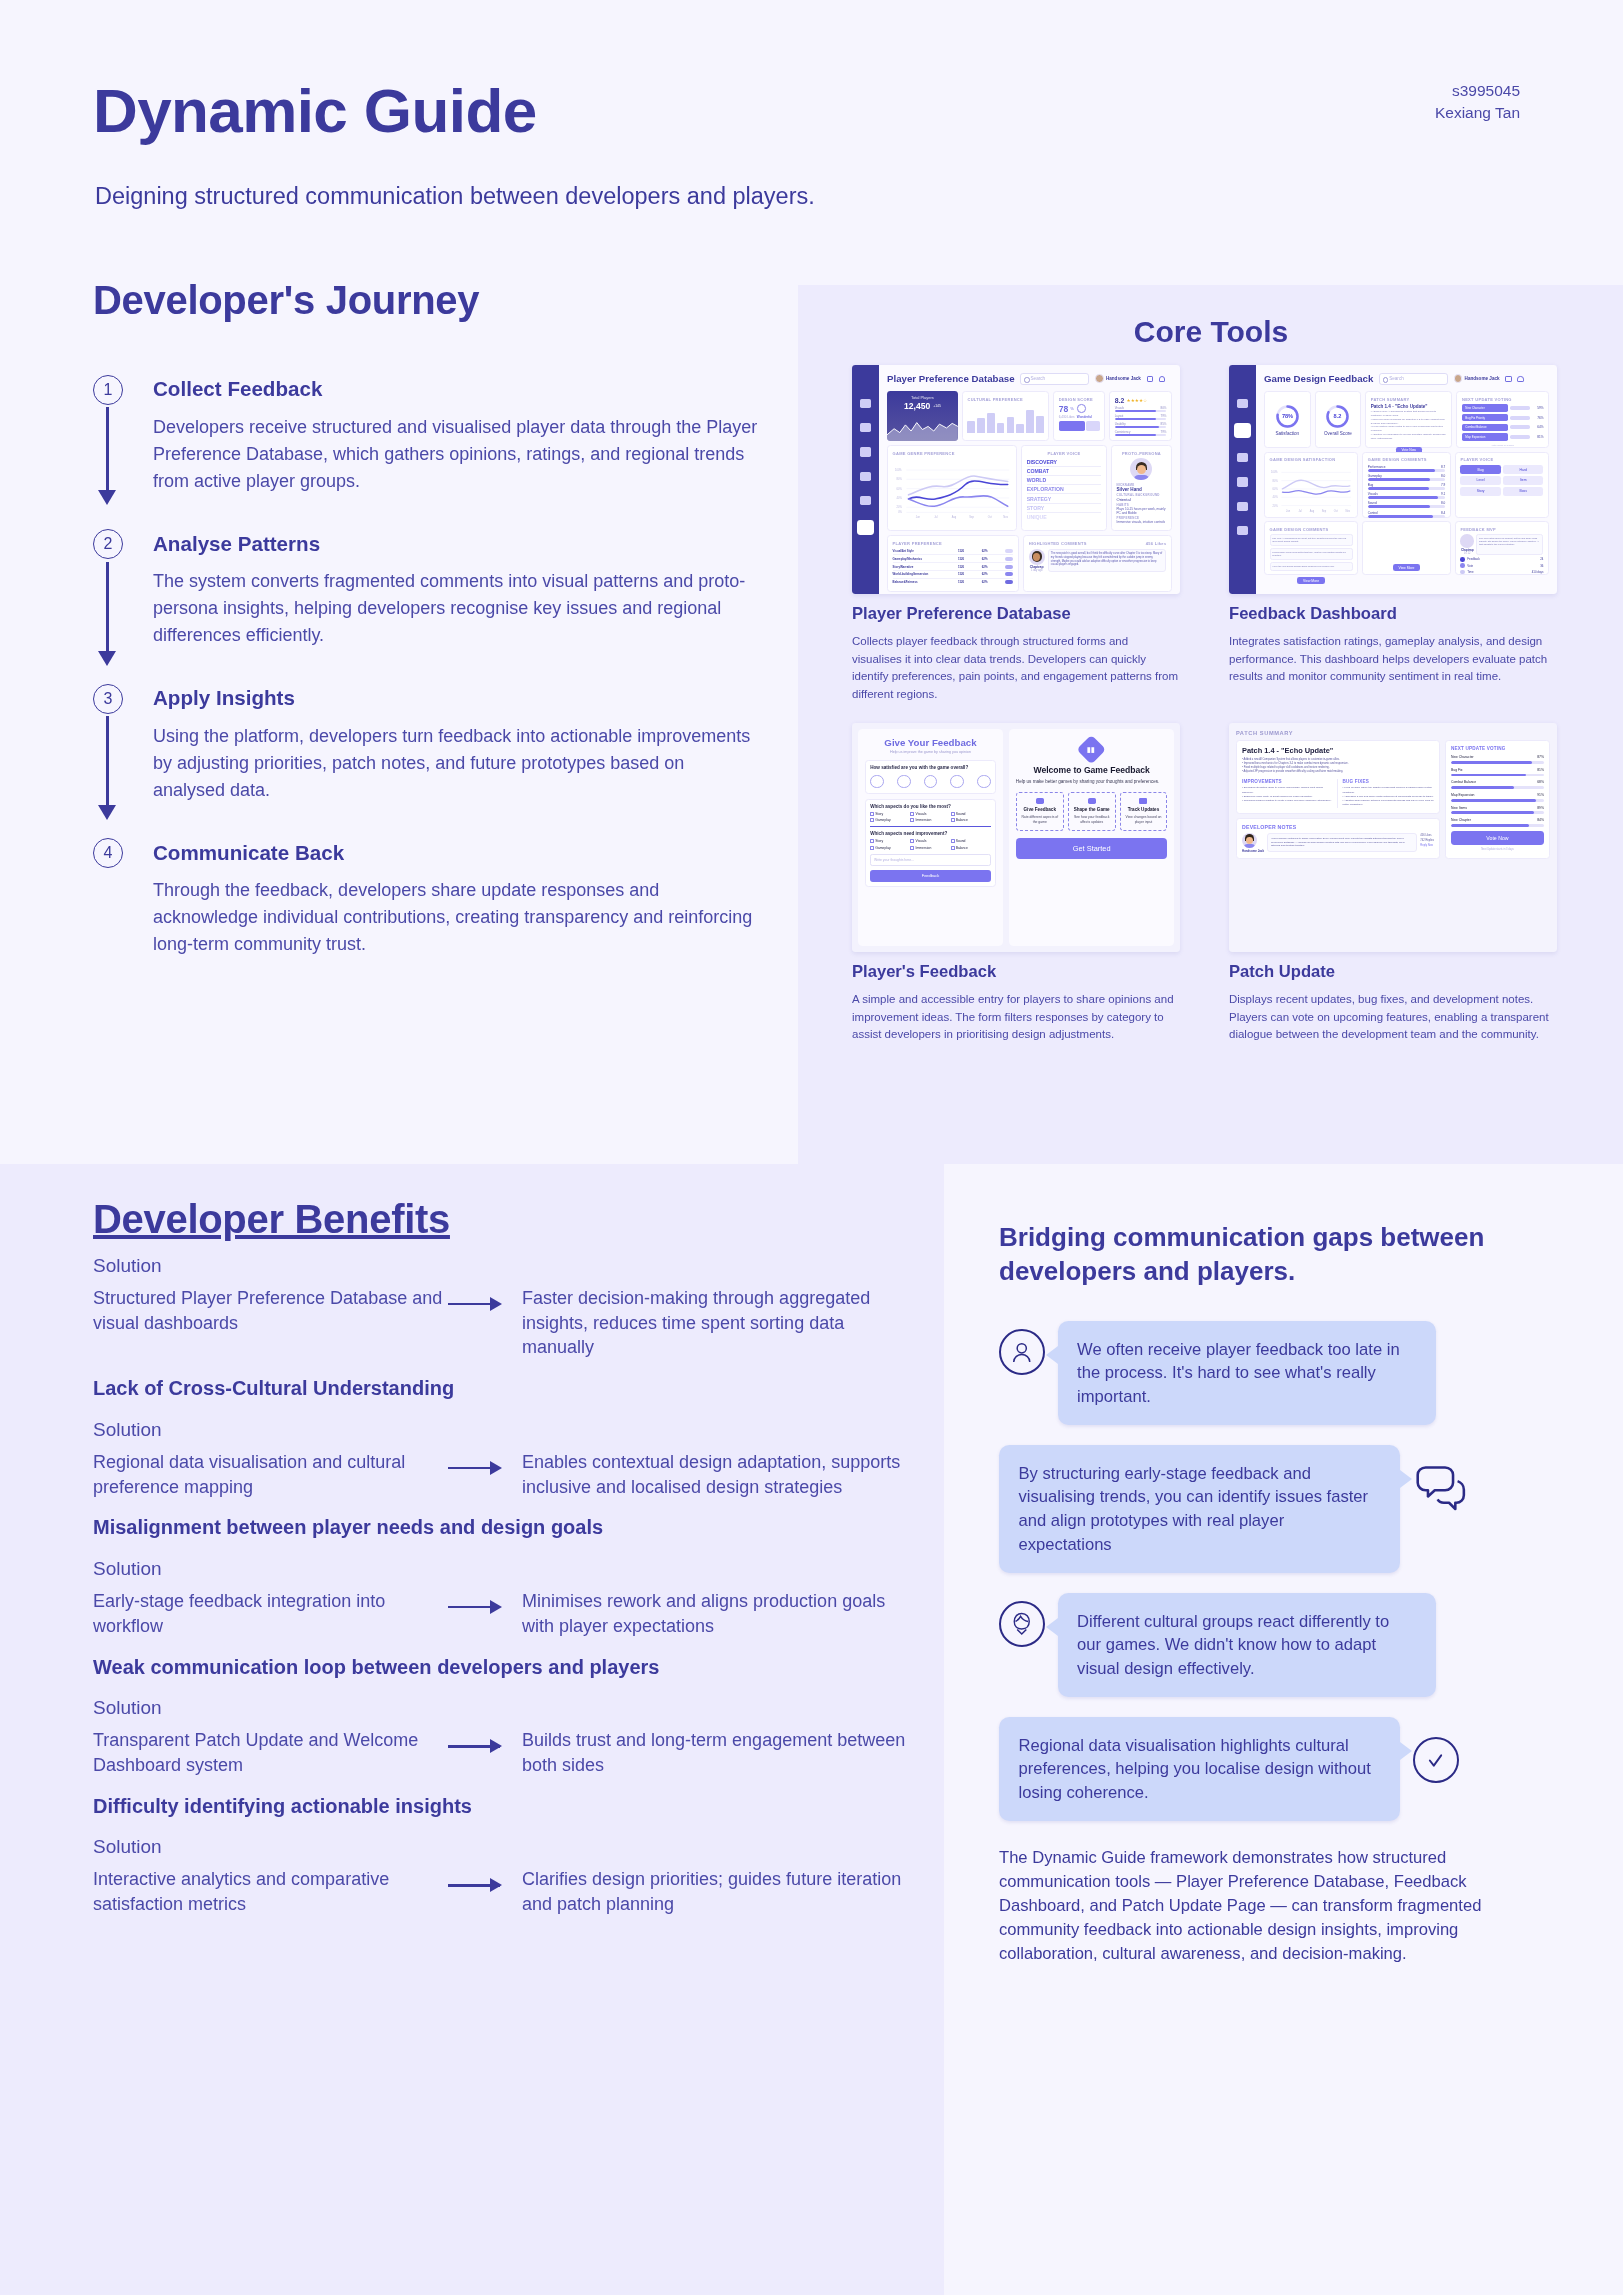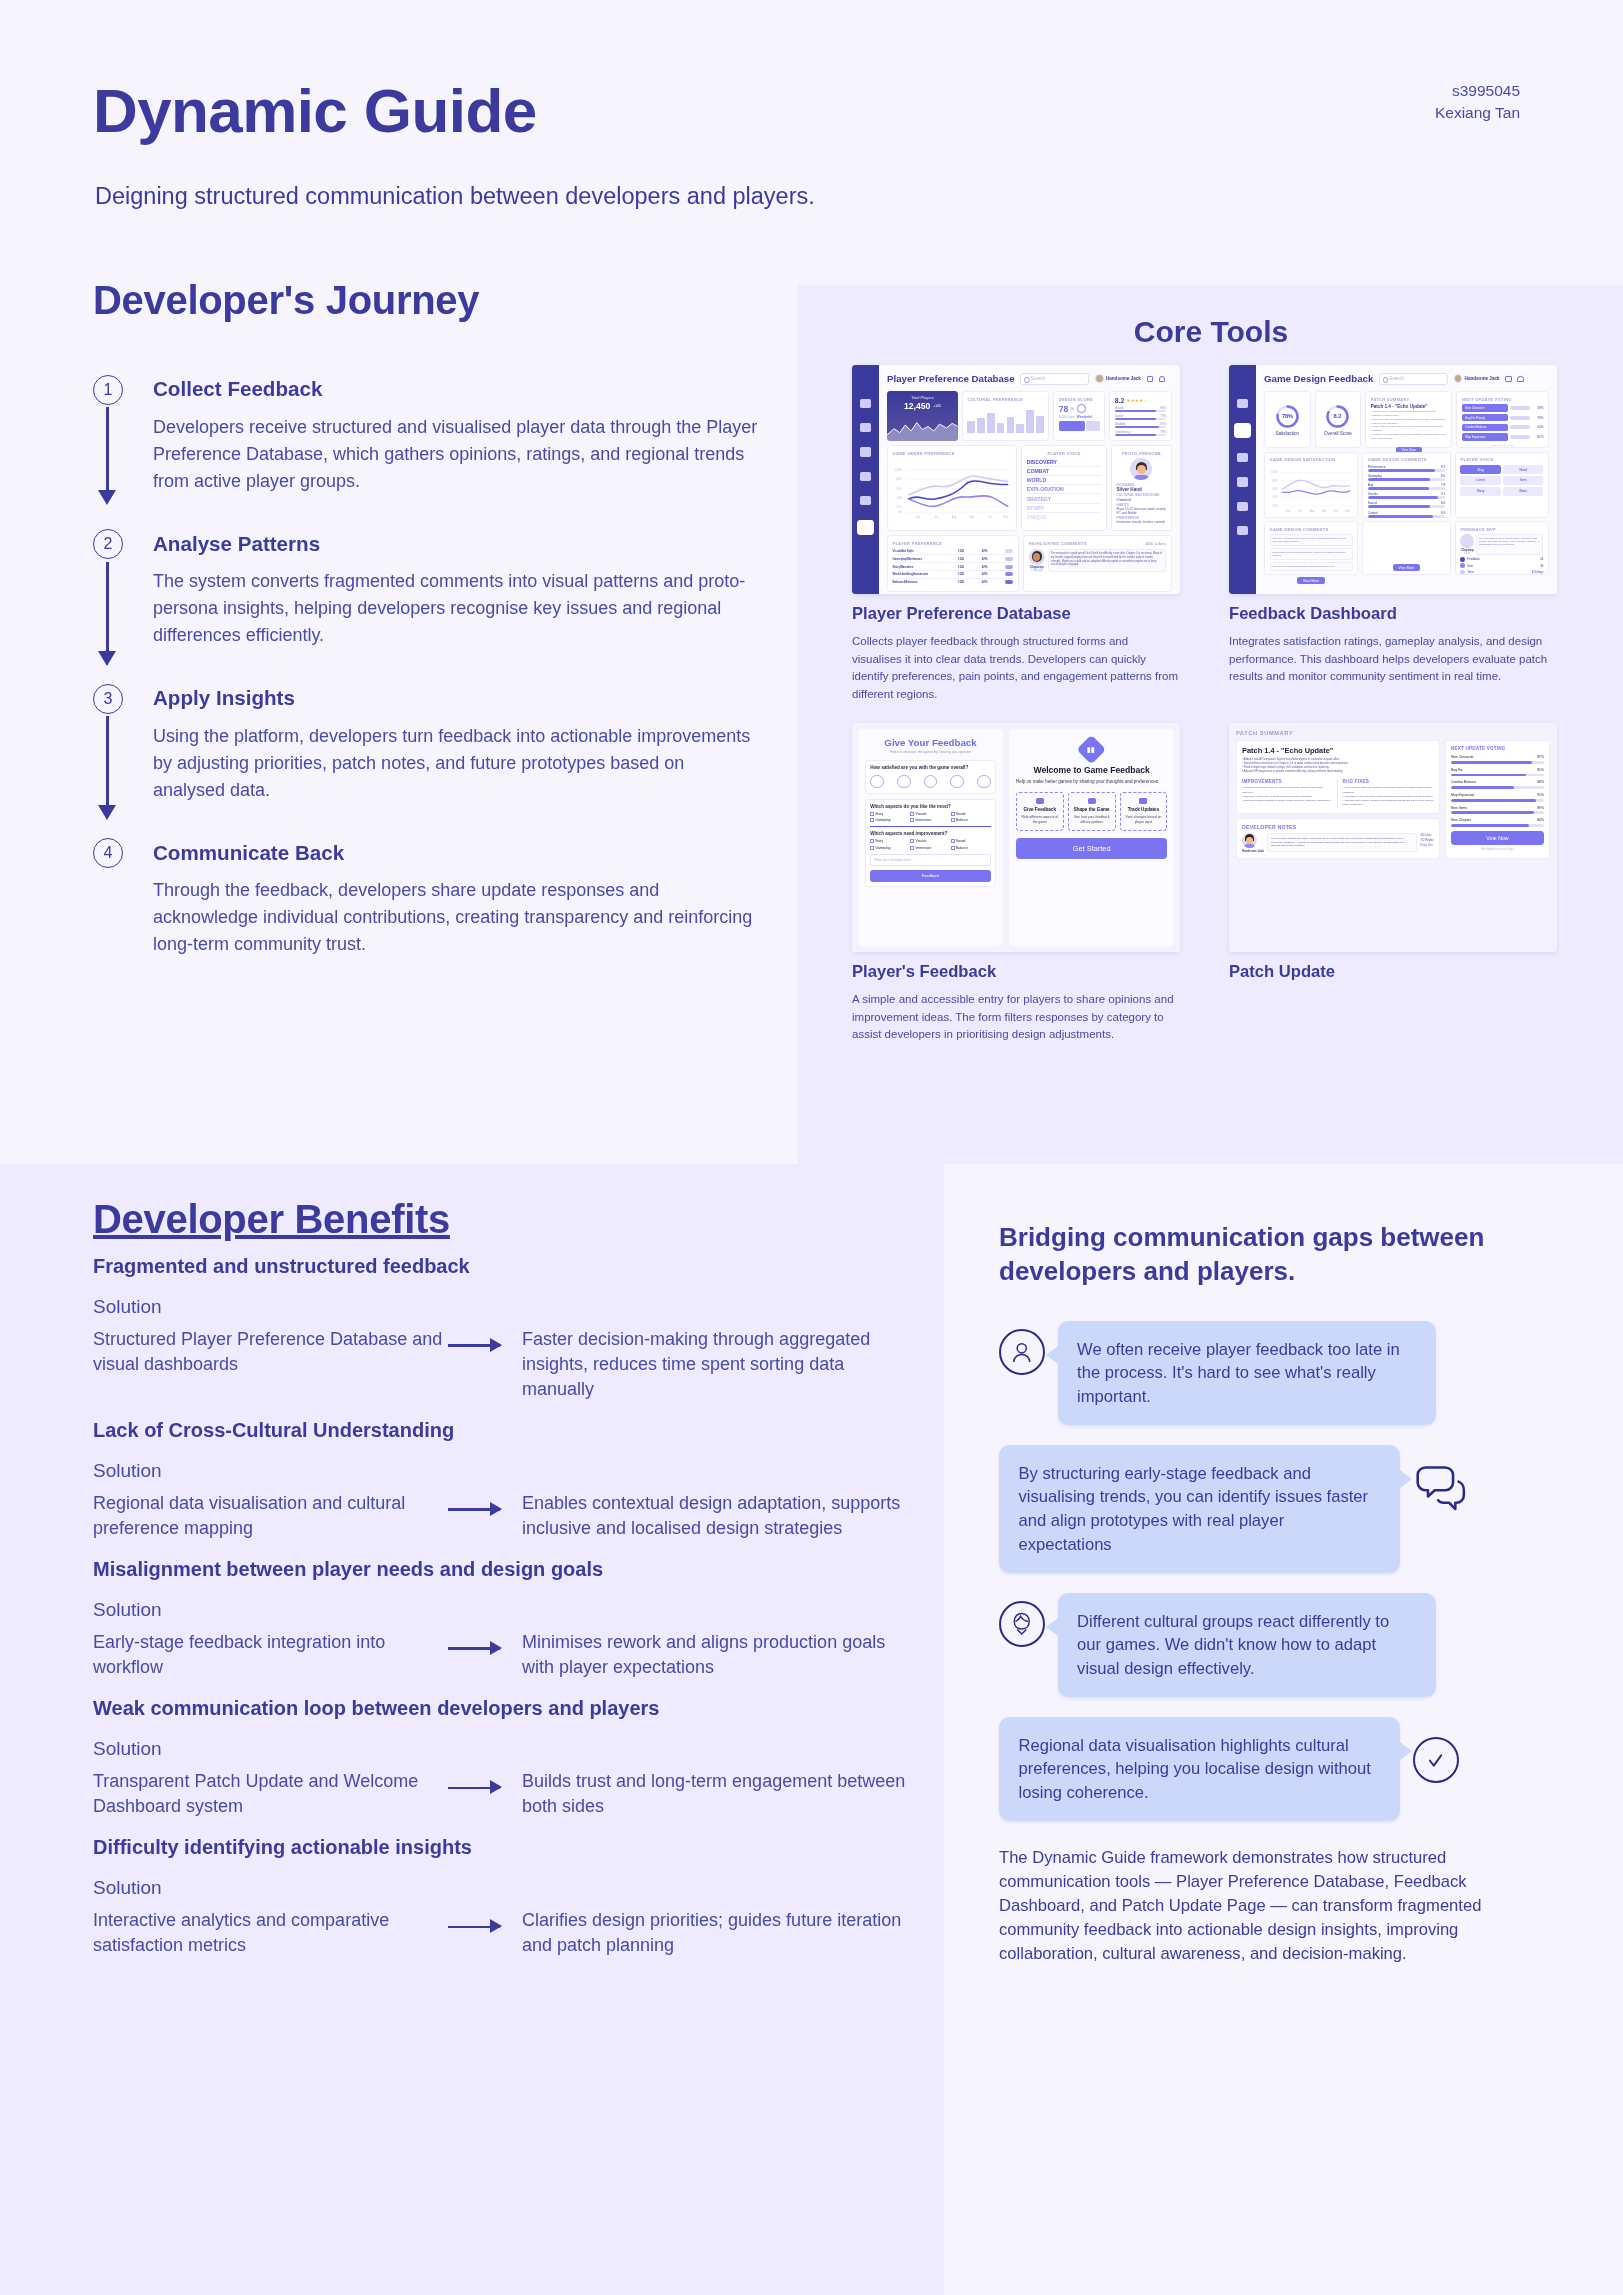--- a/index.html
+++ b/index.html
@@ -850,31 +850,31 @@
                 <div class="pbar" style="margin:1.7px 0 4px;">
                     <span style="width:84%"></span>
                   </div>
               </div>
               <div style="background:#7b74f0;color:#fff;text-align:center;font-size:5.2px;padding:4px;border-radius:3.4px;margin-top:4.6px;">Vote Now</div>
               <div style="text-align:center;font-size:2.6px;color:#b3b0e0;margin-top:2.9px;">Next Update starts in 3 days</div>
             </div>
           </div>
         </div>
         <div class="tool-name">Patch Update</div>
+        <div class="tool-desc">Displays recent updates, bug fixes, and development notes. Players can vote on upcoming features, enabling a transparent dialogue between the development team and the community.</div>
       </div>
 
     </div>
   </div>
 
   <div class="benefits-panel"></div>
   <div class="benefits">
     <div class="h2" style="margin-bottom:12.6px;text-decoration:underline;">Developer Benefits</div>
 
     <div class="b-group">
-      <div class="b-problem">Fragmented and unstructured feedback</div>
       <div class="b-solution-label">Solution</div>
       <div class="b-row">
         <div class="b-left">Structured Player Preference Database and visual dashboards</div>
         <div class="b-arrow">
             <span class="b-arrow-line"></span>
           </div>
         <div class="b-right">Faster decision-making through aggregated insights, reduces time spent sorting data manually</div>
       </div>
     </div>
 

